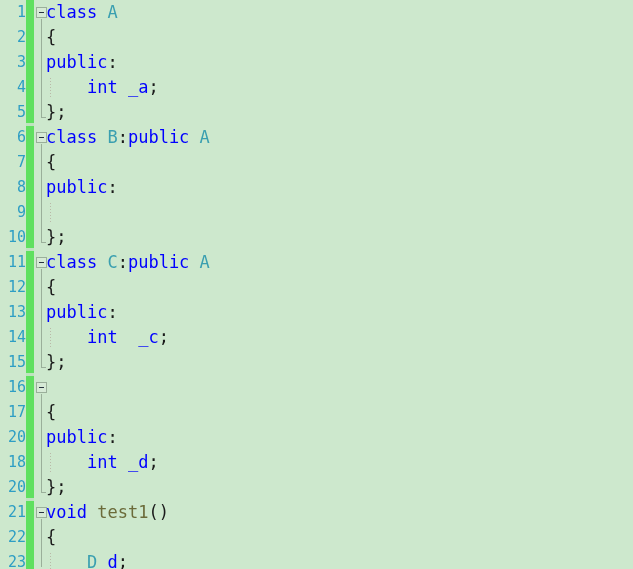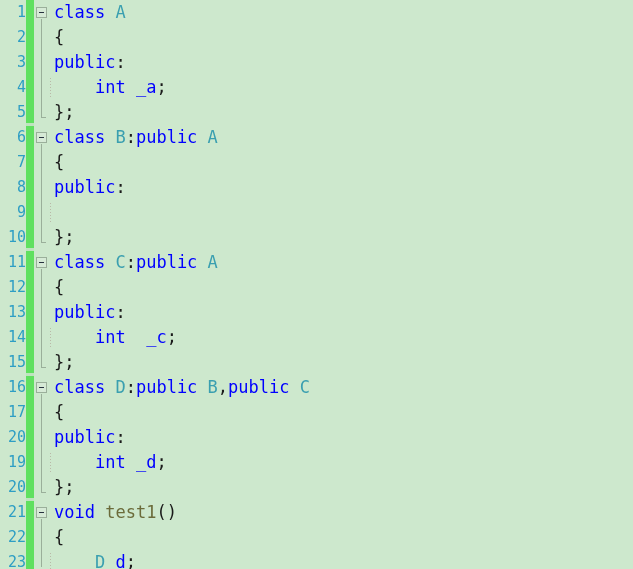--- a/index.html
+++ b/index.html
@@ -106,21 +106,21 @@
   
   .code {
     position: absolute;
     left: 46px;
     top: 0;
     right: 0;
     height: 569px;
   }
   .row {
     position: absolute;
-    left: 8px;
+    left: 0;
     height: 25px;
     line-height: 25px;
     white-space: pre;
     font-size: 17px;
     color: #000000;
   }
   
   .indentguide {
     position: absolute;
     width: 1px;
@@ -154,21 +154,21 @@
       <div class="linenum" style="top: 200px;">9</div>
       <div class="linenum" style="top: 225px;">10</div>
       <div class="linenum" style="top: 250px;">11</div>
       <div class="linenum" style="top: 275px; padding-left: 20px;">12</div>
       <div class="linenum" style="top: 300px; padding-left: 45px;">13</div>
       <div class="linenum" style="top: 325px;">14</div>
       <div class="linenum" style="top: 350px;">15</div>
       <div class="linenum" style="top: 375px;">16</div>
       <div class="linenum" style="top: 400px;">17</div>
       <div class="linenum" style="top: 425px;">20</div>
-      <div class="linenum" style="top: 450px;">19</div>
+      <div class="linenum" style="top: 450px;">18</div>
       <div class="linenum" style="top: 475px;">20</div>
       <div class="linenum" style="top: 500px;">21</div>
       <div class="linenum" style="top: 525px;">22</div>
       <div class="linenum" style="top: 550px;">23</div>
     </div>
 
   <div class="changebar"></div>
 
   <div class="foldcol">
       <div class="foldbox" style="top: 7px;"></div>
@@ -195,21 +195,20 @@
       <div class="row" style="top: 100px;"><span class="pun">}</span><span class="pun">;</span></div>
       <div class="row" style="top: 125px;"><span class="kw">class</span><span class="pun"> </span><span class="type">B</span><span class="pun">:</span><span class="kw">public</span><span class="pun"> </span><span class="type">A</span></div>
       <div class="row" style="top: 150px;"><span class="pun">{</span></div>
       <div class="row" style="top: 175px;"><span class="kw">public</span><span class="pun">:</span></div>
       <div class="row" style="top: 225px;"><span class="pun">}</span><span class="pun">;</span></div>
       <div class="row" style="top: 250px;"><span class="kw">class</span><span class="pun"> </span><span class="type">C</span><span class="pun">:</span><span class="kw">public</span><span class="pun"> </span><span class="type">A</span></div>
       <div class="row" style="top: 275px;"><span class="pun">{</span></div>
       <div class="row" style="top: 300px;"><span class="kw">public</span><span class="pun">:</span></div>
       <div class="row" style="top: 325px;"><span class="pun">    </span><span class="kw">int</span><span class="pun">  </span><span class="var">_c</span><span class="pun">;</span></div>
       <div class="row" style="top: 350px;"><span class="pun">}</span><span class="pun">;</span></div>
-      <div class="row" style="top: 375px;"><span class="kw">class</span><span class="pun"> </span><span class="type">D</span><span class="pun">:</span><span class="kw">public</span><span class="pun"> </span><span class="type">B</span><span class="pun">,</span><span class="kw">public</span><span class="pun"> </span><span class="type">C</span></div>
       <div class="row" style="top: 400px;"><span class="pun">{</span></div>
       <div class="row" style="top: 425px;"><span class="kw">public</span><span class="pun">:</span></div>
       <div class="row" style="top: 450px;"><span class="pun">    </span><span class="kw">int</span><span class="pun"> </span><span class="var">_d</span><span class="pun">;</span></div>
       <div class="row" style="top: 475px;"><span class="pun">}</span><span class="pun">;</span></div>
       <div class="row" style="top: 500px;"><span class="kw">void</span><span class="pun"> </span><span class="fn">test1</span><span class="pun">()</span></div>
       <div class="row" style="top: 525px;"><span class="pun">{</span></div>
       <div class="row" style="top: 550px;"><span class="pun">    </span><span class="type">D</span><span class="pun"> </span><span class="var">d</span><span class="pun">;</span></div>
       <div class="indentguide" style="left: 4px; top: 78px; height: 19px;"></div>
       <div class="indentguide" style="left: 4px; top: 203px; height: 19px;"></div>
       <div class="indentguide" style="left: 4px; top: 328px; height: 19px;"></div>

